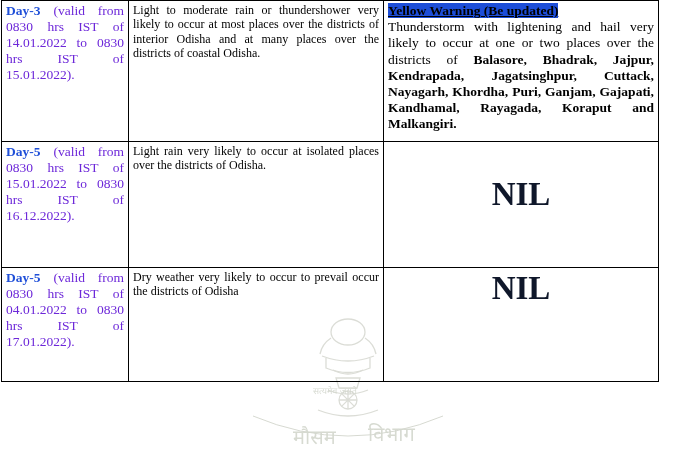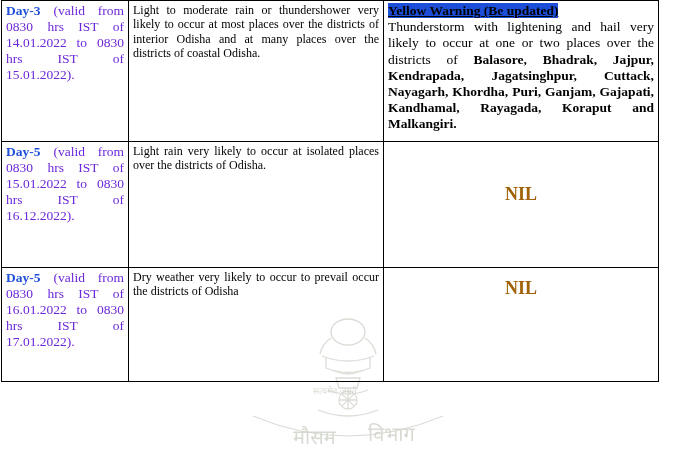--- a/index.html
+++ b/index.html
@@ -79,23 +79,23 @@
     color: #000;
   }
   .warncell b, .bold { font-weight: bold; }
   .highlight {
     background: #1d4ed8;
     font-weight: bold;
     text-decoration: underline;
     color: #000;
   }
   .nil {
-    color: #a16207;
+    color: #0f172a;
     font-weight: bold;
-    font-size: 18px;
+    font-size: 33px;
     text-align: center;
     font-family: "Liberation Serif", serif;
   }
   .nilwrap {
     display: flex;
     align-items: center;
     justify-content: center;
     height: 100%;
     min-height: 100px;
   }
@@ -159,21 +159,21 @@
         <td class="nilcell">
           <div class="nilwrap">
               <span class="nil">NIL</span>
             </div>
         </td>
       </tr>
 
       <tr>
         <td class="daycell" style="height:108px;">
           <span class="daylabel">Day-5</span>
-          <span class="valid">(valid from 0830 hrs IST of 16.01.2022 to 0830 hrs IST of 17.01.2022).</span>
+          <span class="valid">(valid from 0830 hrs IST of 04.01.2022 to 0830 hrs IST of 17.01.2022).</span>
         </td>
         <td class="midcell">Dry weather very likely to occur to prevail occur the districts of Odisha</td>
         <td class="nilcell" style="vertical-align:top;">
           <div class="nilwrap" style="min-height:36px;height:auto;">
               <span class="nil">NIL</span>
             </div>
         </td>
       </tr>
     </tbody>
   </table>

